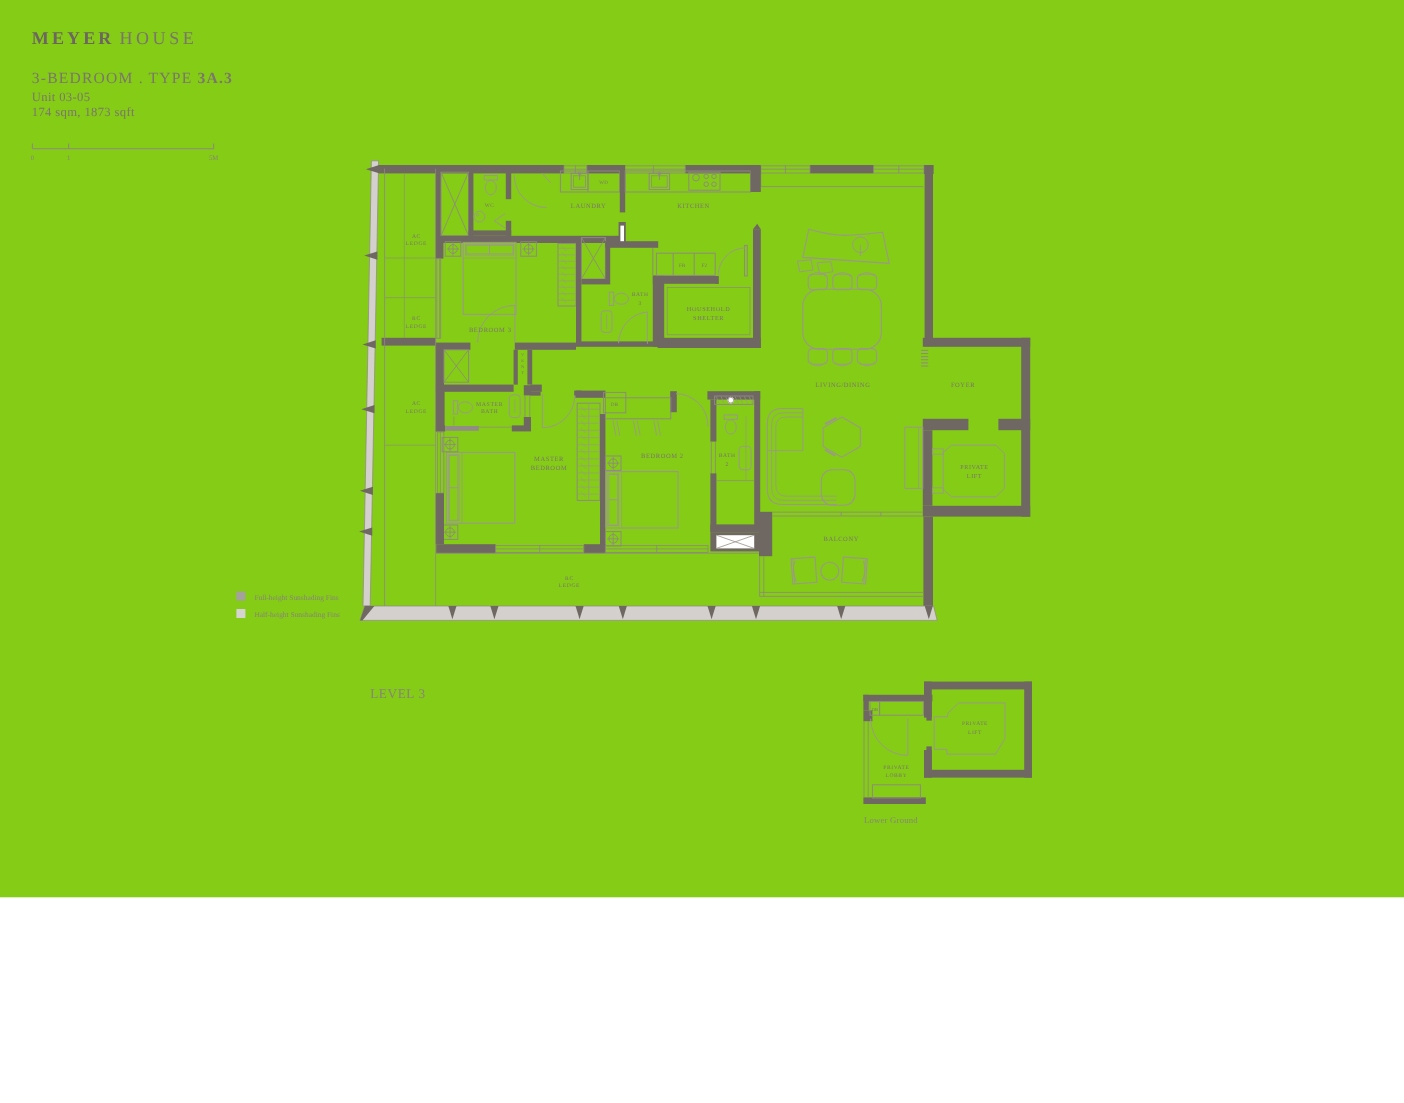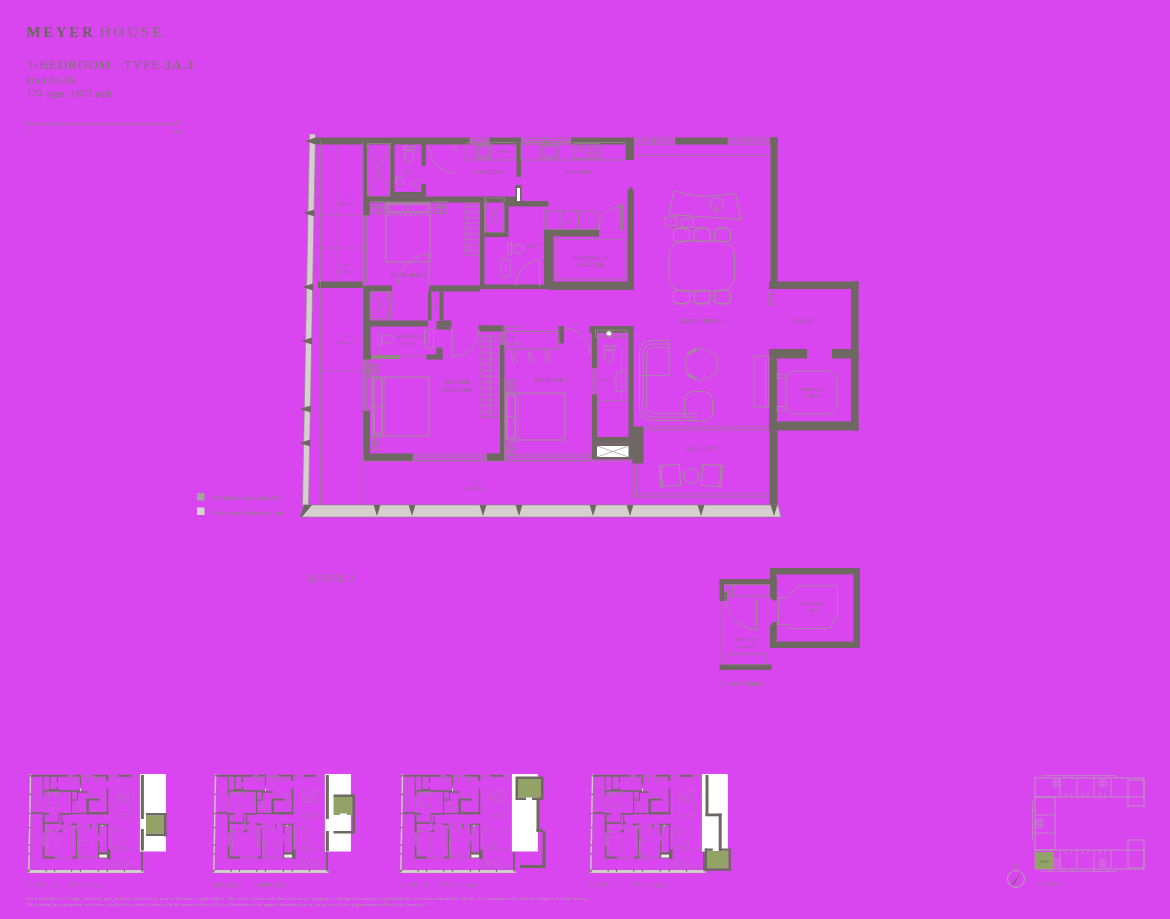--- a/index.html
+++ b/index.html
@@ -1,14 +1,14 @@
 <!DOCTYPE html>
 <html><head><meta charset="utf-8"><style>
 html,body{margin:0;padding:0;background:#ffffff;}
-.page{position:relative;width:1170px;height:919px;background:#d946ef;overflow:hidden;}
+.page{position:relative;width:1170px;height:748px;background:#84cc16;overflow:hidden;}
 </style></head><body>
 <div class="page">
 <svg width="1170" height="919" viewBox="0 0 1170 919" xmlns="http://www.w3.org/2000/svg">
 <defs>
 <g id="planAll">
 
 <g>
 <rect x="314" y="137.5" width="156" height="7" fill="#6f6862"></rect>
 <rect x="489" y="137.5" width="29" height="7" fill="#6f6862"></rect>
 <rect x="571" y="137.5" width="63" height="7" fill="#6f6862"></rect>

